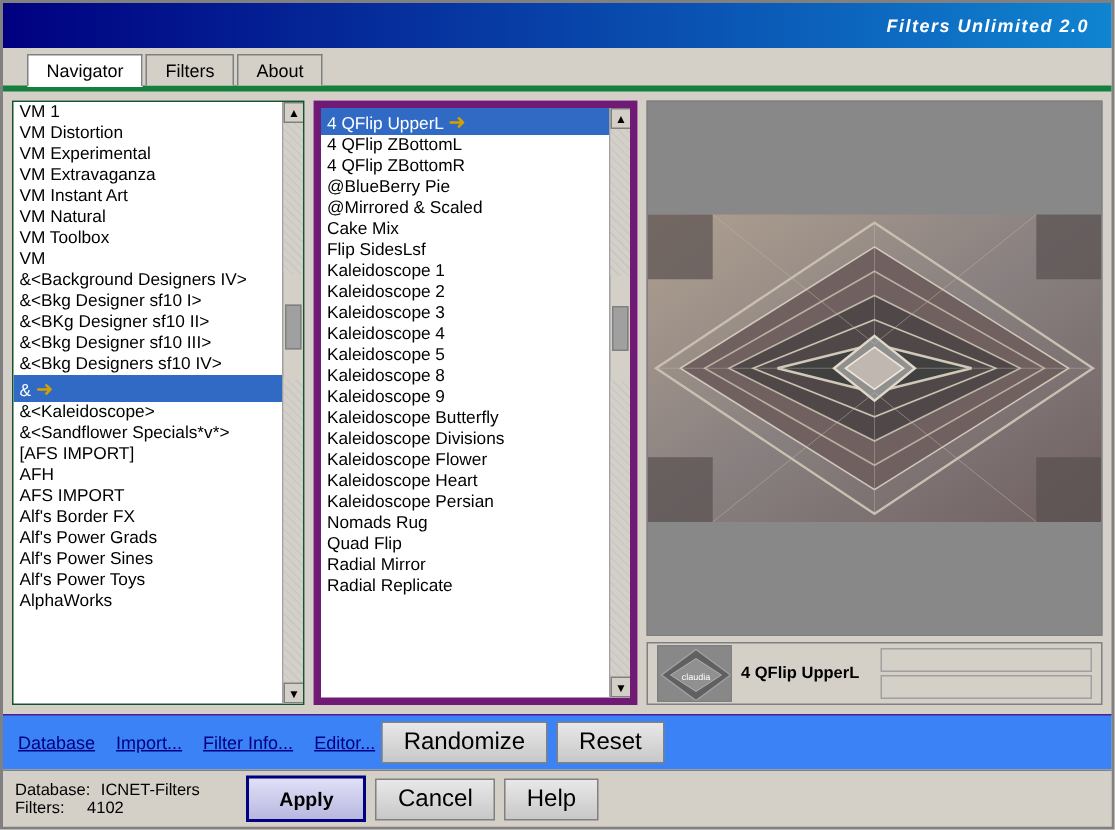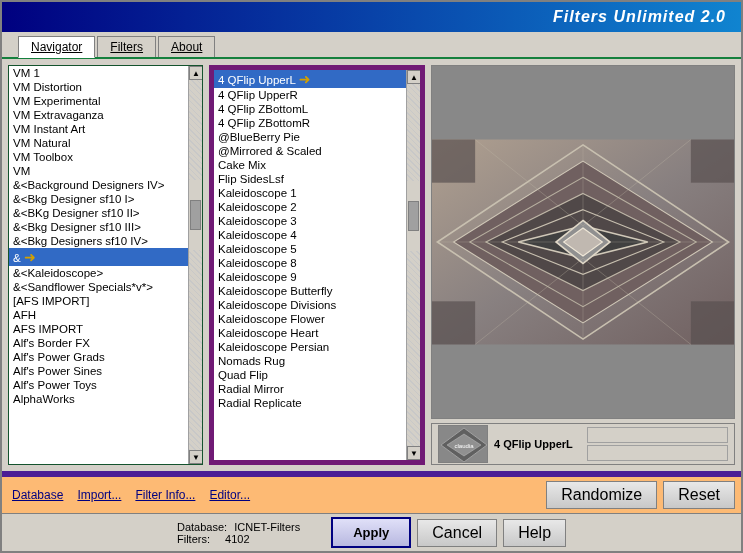--- a/index.html
+++ b/index.html
@@ -25,32 +25,31 @@
       height: 30px;
       background: linear-gradient(to right, #000080, #1084d0);
       display: flex;
       align-items: center;
       justify-content: flex-end;
       padding-right: 15px;
     }
 
     .title-bar-text {
       color: #ffffff;
-      font-size: 16px;
+      font-size: 12px;
       font-weight: bold;
       font-style: italic;
       letter-spacing: 1px;
     }
 
     .tab-bar {
       display: flex;
       background: #d4d0c8;
       padding: 4px 4px 0 16px;
-      border-bottom: 2px solid #15803d;
-      text-decoration: underline;
+      border-bottom: 4px solid #15803d;
     }
 
     .tab {
       padding: 3px 12px;
       border: 1px solid #808080;
       border-bottom: none;
       background: #d4d0c8;
       cursor: pointer;
       font-size: 12px;
       margin-right: 2px;
@@ -138,25 +137,24 @@
       font-weight: bold;
     }
 
     .preview-row {
       height: 16px;
       background: #d4d0c8;
       border: 1px solid #a0a0a0;
     }
 
     .bottom-bar {
-      border-top: 6px solid #4c1d95;
+      border-top: 1px solid #4c1d95;
       padding: 4px 6px;
-      background: #fdba74;
-      display: flex;
-      justify-content: space-between;
+      background: #3b82f6;
+      display: flex;
       align-items: center;
     }
 
     .bottom-buttons {
       display: flex;
       gap: 6px;
     }
 
     .btn-link {
       background: none;
@@ -166,21 +164,21 @@
       color: #000080;
       text-decoration: underline;
       padding: 2px 4px;
     }
 
     .status-bar {
       border-top: 1px solid #808080;
       padding: 3px 8px;
       background: #d4d0c8;
       display: flex;
-      justify-content: center;
+      justify-content: flex-start;
       align-items: center;
     }
 
     .status-left {
       display: flex;
       flex-direction: column;
       font-size: 11px;
     }
 
     .action-buttons {
@@ -316,21 +314,20 @@
           <div style="flex:2; background: repeating-linear-gradient(45deg, #c8c8c8 0px, #c8c8c8 1px, #d4d0c8 1px, #d4d0c8 4px);"></div>
           <div class="scroll-arrow">▼</div>
         </div>
       </div>
     </div>
 
     <div class="middle-panel">
       <div class="list-with-scroll">
         <div class="list-scroll" id="middle-list">
         <div class="list-item highlight-row">4 QFlip UpperL <span style="color:#d4a000;font-size:14px;">➜</span></div>
-            <div class="list-item">4 QFlip UpperR</div>
             <div class="list-item">4 QFlip ZBottomL</div>
             <div class="list-item">4 QFlip ZBottomR</div>
             <div class="list-item">@BlueBerry Pie</div>
             <div class="list-item">@Mirrored &amp; Scaled</div>
             <div class="list-item">Cake Mix</div>
             <div class="list-item">Flip SidesLsf</div>
             <div class="list-item">Kaleidoscope 1</div>
             <div class="list-item">Kaleidoscope 2</div>
             <div class="list-item">Kaleidoscope 3</div>
             <div class="list-item">Kaleidoscope 4</div>

